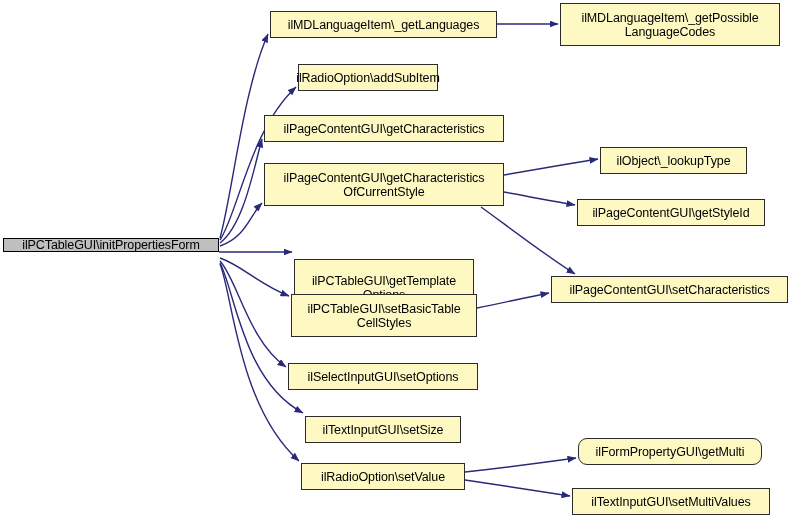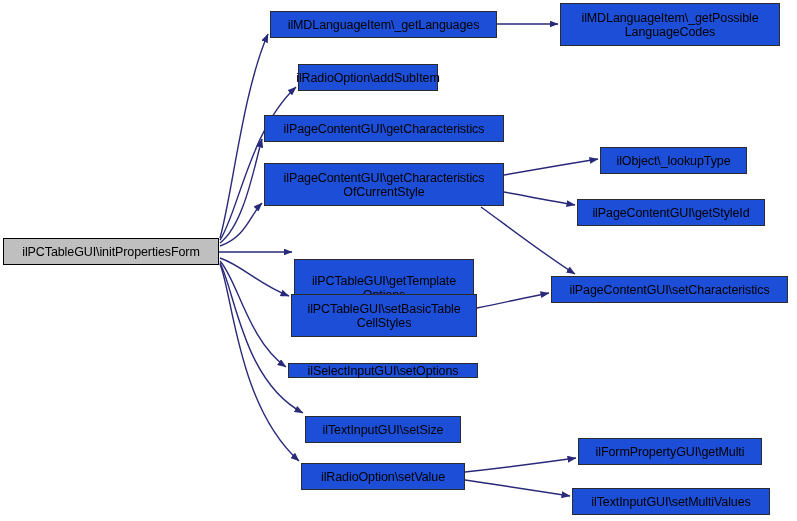--- a/index.html
+++ b/index.html
@@ -22,21 +22,21 @@
     left: 0;
     top: 0;
     width: 797px;
     height: 521px;
     pointer-events: none;
   }
   .node {
     position: absolute;
     box-sizing: border-box;
     border: 1px solid #2b2b2b;
-    background: #1d4ed8;
+    background: #fef9c3;
     color: #000000;
     font-size: 12.5px;
     line-height: 14px;
     display: flex;
     align-items: center;
     justify-content: center;
     text-align: center;
     white-space: pre-line;
     letter-spacing: -0.1px;
   }
@@ -74,35 +74,35 @@
         <path d="M504,175 C533,170 567,164 598,159" fill="none" stroke="#29297a" stroke-width="1.4" marker-end="url(#arrowhead)"></path>
         <path d="M504,192 C526,196 551,201 575,205" fill="none" stroke="#29297a" stroke-width="1.4" marker-end="url(#arrowhead)"></path>
         <path d="M481,207 C510,228 548,257 575,274" fill="none" stroke="#29297a" stroke-width="1.4" marker-end="url(#arrowhead)"></path>
         <path d="M477,308 C503,303 523,298 549,293" fill="none" stroke="#29297a" stroke-width="1.4" marker-end="url(#arrowhead)"></path>
         <path d="M465,472 C501,468 540,463 576,458" fill="none" stroke="#29297a" stroke-width="1.4" marker-end="url(#arrowhead)"></path>
         <path d="M465,480 C500,485 536,491 570,496" fill="none" stroke="#29297a" stroke-width="1.4" marker-end="url(#arrowhead)"></path>
       </g>
   </svg>
 
   <div id="node-group">
-      <div class="node root" style="left: 3px; top: 238px; width: 216px; height: 27px;"><span class="node-label">ilPCTableGUI\initPropertiesForm</span></div>
+      <div class="node root" style="left: 3px; top: 238px; width: 216px; height: 14px;"><span class="node-label">ilPCTableGUI\initPropertiesForm</span></div>
       <div class="node" style="left: 270px; top: 11px; width: 227px; height: 27px;"><span class="node-label">ilMDLanguageItem\_getLanguages</span></div>
       <div class="node" style="left: 560px; top: 3px; width: 220px; height: 43px;"><span class="node-label">ilMDLanguageItem\_getPossible
 LanguageCodes</span></div>
       <div class="node" style="left: 298px; top: 64px; width: 140px; height: 27px;"><span class="node-label">ilRadioOption\addSubItem</span></div>
       <div class="node" style="left: 264px; top: 115px; width: 240px; height: 27px;"><span class="node-label">ilPageContentGUI\getCharacteristics</span></div>
       <div class="node" style="left: 264px; top: 163px; width: 240px; height: 43px;"><span class="node-label">ilPageContentGUI\getCharacteristics
 OfCurrentStyle</span></div>
       <div class="node" style="left: 600px; top: 147px; width: 147px; height: 27px;"><span class="node-label">ilObject\_lookupType</span></div>
       <div class="node" style="left: 577px; top: 199px; width: 188px; height: 27px;"><span class="node-label">ilPageContentGUI\getStyleId</span></div>
       <div class="node" style="left: 294px; top: 232px; width: 180px; height: 58px; margin-top: 27px;"><span class="node-label">ilPCTableGUI\getTemplate
 Options</span></div>
       <div class="node" style="left: 291px; top: 294px; width: 186px; height: 43px;"><span class="node-label">ilPCTableGUI\setBasicTable
 CellStyles</span></div>
       <div class="node" style="left: 551px; top: 276px; width: 237px; height: 27px;"><span class="node-label">ilPageContentGUI\setCharacteristics</span></div>
-      <div class="node" style="left: 288px; top: 363px; width: 190px; height: 15px; text-align: right;"><span class="node-label">ilSelectInputGUI\setOptions</span></div>
+      <div class="node" style="left: 288px; top: 363px; width: 190px; height: 27px; text-align: right;"><span class="node-label">ilSelectInputGUI\setOptions</span></div>
       <div class="node" style="left: 305px; top: 416px; width: 156px; height: 27px;"><span class="node-label">ilTextInputGUI\setSize</span></div>
       <div class="node" style="left: 301px; top: 463px; width: 164px; height: 27px;"><span class="node-label">ilRadioOption\setValue</span></div>
-      <div class="node" style="left: 578px; top: 438px; width: 184px; height: 27px;"><span class="node-label">ilFormPropertyGUI\getMulti</span></div>
+      <div class="node" style="left: 578px; top: 438px; width: 184px; height: 27px; border-radius: 9px;"><span class="node-label">ilFormPropertyGUI\getMulti</span></div>
       <div class="node" style="left: 572px; top: 488px; width: 198px; height: 27px; justify-content: center;"><span class="node-label">ilTextInputGUI\setMultiValues</span></div>
     </div>
 
 </div>
 
 </body></html>

